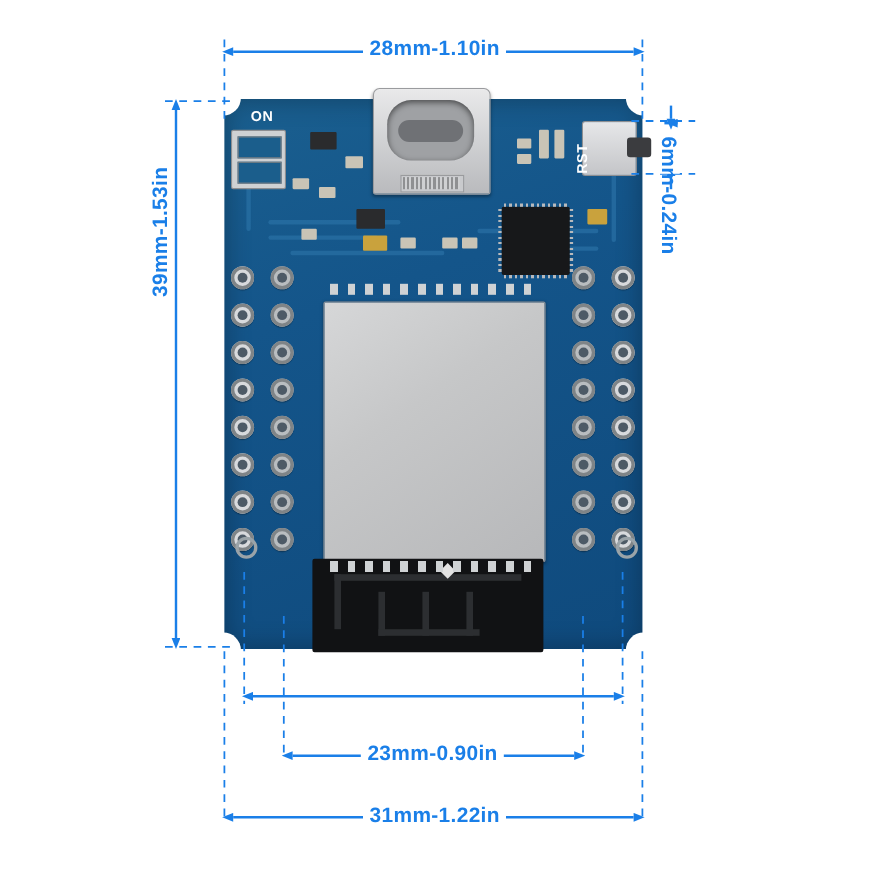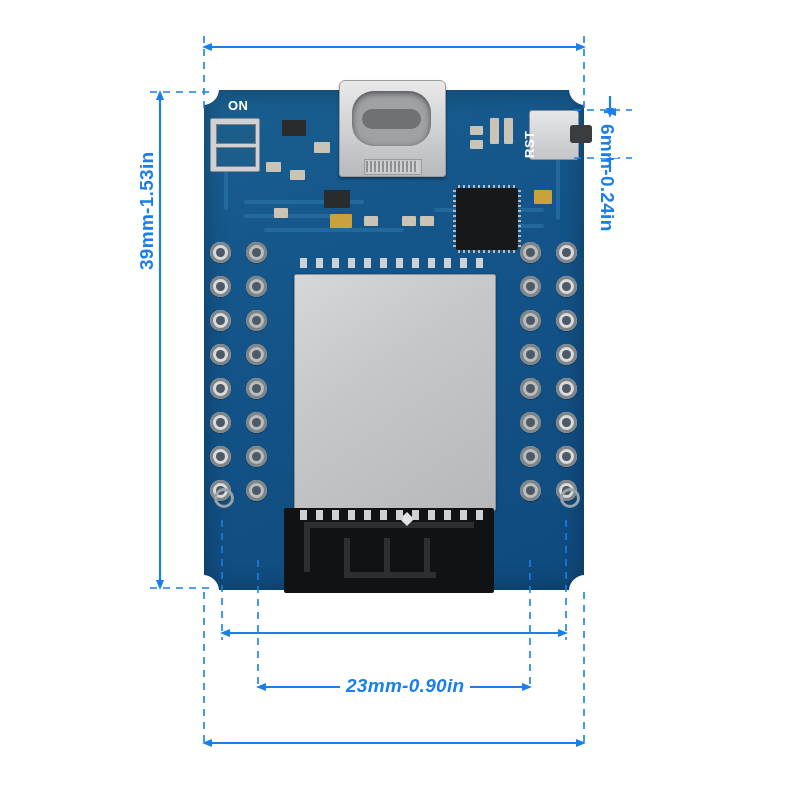--- a/index.html
+++ b/index.html
@@ -418,22 +418,24 @@
       <line x1="266" y1="687" x2="522" y2="687" marker-start="url(#arrL)" marker-end="url(#arrR)"></line>
       <line x1="212" y1="743" x2="576" y2="743" marker-start="url(#arrL)" marker-end="url(#arrR)"></line>
     </g>
 
     <g stroke="#1a7fe8" stroke-width="2.2" fill="none">
       <line x1="610" y1="96" x2="610" y2="108" marker-end="url(#arrR)"></line>
       <line x1="610" y1="172" x2="610" y2="160" marker-end="url(#arrR)"></line>
     </g>
   </svg>
 
+  <div class="dim-label" style="left:330px;top:34px;">28mm-1.10in</div>
 
   <div class="dim-label vertical" style="left:604px;top:82px;width:28px;text-align:center;transform:rotate(90deg) translate(36px,-14px);transform-origin:left top;">6mm-0.24in</div>
 
   <div class="dim-label vertical" style="left:136px;top:276px;transform:rotate(-90deg);transform-origin:left top;">39mm-1.53in</div>
 
 
-  <div class="dim-label" style="left:340px;top:675px;font-style:italic;">23mm-0.90in</div>
-
+  <div class="dim-label" style="left:328px;top:675px;">23mm-0.90in</div>
+
+  <div class="dim-label" style="left:330px;top:731px;">31mm-1.22in</div>
 
 </div>
 
 </body></html>

